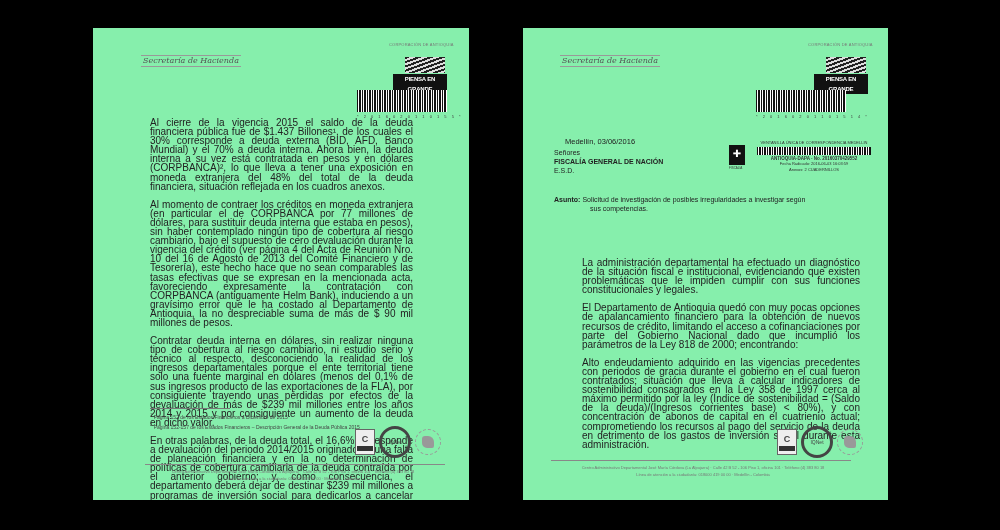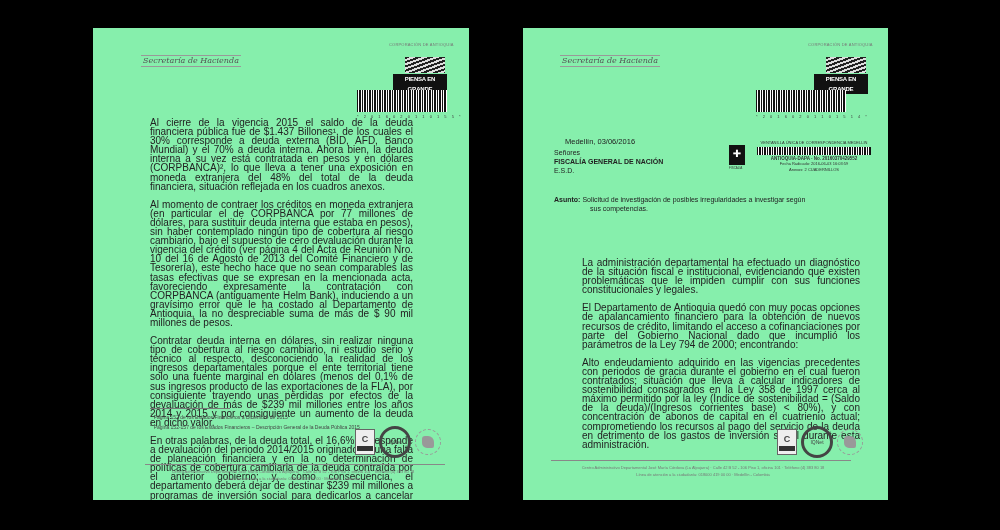--- a/index.html
+++ b/index.html
@@ -135,21 +135,21 @@
   </div>
 
   <div class="asunto" style="left:31px; top:167px; width:280px;">
     <span class="label">Asunto:</span>
     <span>Solicitud de investigación de posibles irregularidades a investigar según</span>
     <span class="rest">sus competencias.</span>
   </div>
 
   <div class="body-text" style="left:31px; top:230px; width:278px;margin-left:28px;">
     <p>La administración departamental ha efectuado un diagnóstico de la situación fiscal e institucional, evidenciando que existen problemáticas que le impiden cumplir con sus funciones constitucionales y legales.</p>
-    <p>El Departamento de Antioquia quedó con muy pocas opciones de apalancamiento financiero para la obtención de nuevos recursos de crédito, limitando el acceso a cofinanciaciones por parte del Gobierno Nacional dado que incumplió los parámetros de la Ley 794 de 2000; encontrando:</p>
+    <p>El Departamento de Antioquia quedó con muy pocas opciones de apalancamiento financiero para la obtención de nuevos recursos de crédito, limitando el acceso a cofinanciaciones por parte del Gobierno Nacional dado que incumplió los parámetros de la Ley 818 de 2000; encontrando:</p>
     <p>Alto endeudamiento adquirido en las vigencias precedentes con periodos de gracia durante el gobierno en el cual fueron contratados; situación que lleva a calcular indicadores de sostenibilidad consagrados en la Ley 358 de 1997 cerca al máximo permitido por la ley (Índice de sostenibilidad = (Saldo de la deuda)/(Ingresos corrientes base) &lt; 80%), y con concentración de abonos de capital en el cuatrienio actual; comprometiendo los recursos al pago del servicio de la deuda en detrimento de los gastos de inversión social durante esta administración.</p>
   </div>
 
   <div class="seals" style="left:254px; top:398px;">
     <div class="seal-c">
         <span>C</span>
         <div class="bar"></div>
       </div>
     <div class="seal-round">
         <span>IQNet</span>

